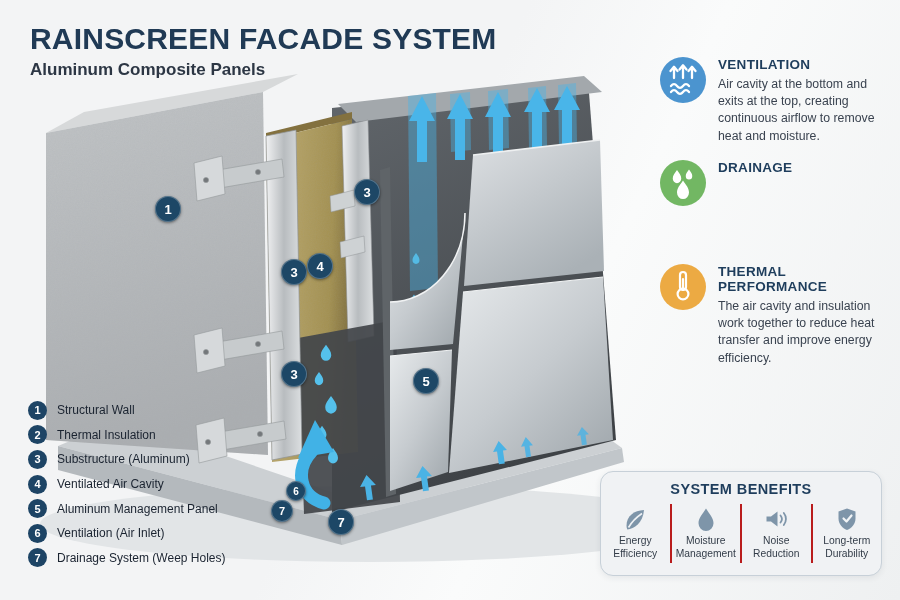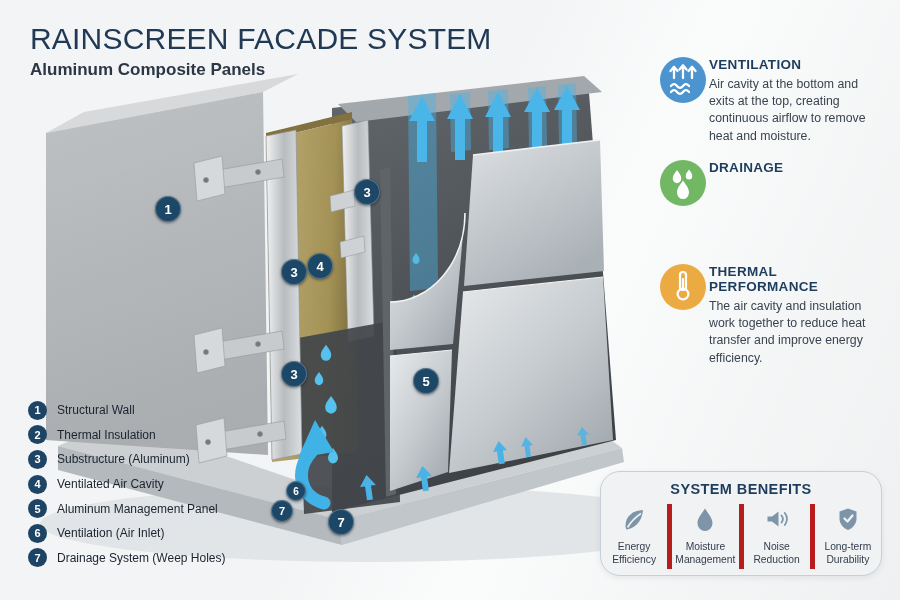--- a/index.html
+++ b/index.html
@@ -5,24 +5,24 @@
   * { margin:0; padding:0; box-sizing:border-box; }
   html,body { width:900px; height:600px; }
   .canvas {
     position:relative; width:900px; height:600px; overflow:hidden;
     background:linear-gradient(115deg,#f3f4f5 45%,#fafbfb 62%,#eef0f1 100%);
     font-family:"Liberation Sans", sans-serif;
     color:#1e3d5c;
   }
   
   .header { position:absolute; left:30px; top:22px; }
-  .title { font-size:30px; font-weight:normal; letter-spacing:0.2px; color:#203a55; }
+  .title { font-size:30px; font-weight:bold; letter-spacing:0.2px; color:#203a55; }
   .subtitle { font-size:17px; font-weight:bold; color:#2c3644; margin-top:4px; }
   
-  .feature { position:absolute; left:660px; width:226px; display:flex; gap:3px; }
+  .feature { position:absolute; left:660px; width:226px; display:flex; gap:12px; }
   .f-0 { top:57px; } .f-1 { top:160px; } .f-2 { top:264px; } .f-3 { top:368px; }
   .feature .badge {
     flex:0 0 46px; width:46px; height:46px; border-radius:50%;
     display:flex; align-items:center; justify-content:center;
   }
   .feature h3 { font-size:13.5px; font-weight:bold; letter-spacing:0.3px; color:#1e3d5c; margin-bottom:4px; }
   .feature p { font-size:12.3px; line-height:1.4; color:#3a4350; width:168px; }
   .bg-vent { background:#4b94cf; } .bg-drain { background:#72b763; }
   .bg-thermal { background:#ecaa43; } .bg-dur { background:#3c657f; }
   
@@ -30,28 +30,28 @@
   .legend-item { display:flex; align-items:center; height:24.6px; }
   .legend-num {
     width:19px; height:19px; border-radius:50%; background:#1d4465; color:#fff;
     font-size:11px; font-weight:bold; display:flex; align-items:center; justify-content:center;
     margin-right:10px; flex:0 0 19px;
   }
   .legend-label { font-size:12px; color:#1a2330; }
   
   .benefits {
     position:absolute; left:600px; top:471px; width:282px; height:105px;
-    background:#f0f2f4; border:1px solid #c7d0d8; border-radius:20px;
+    background:#f0f2f4; border:1px solid #c7d0d8; border-radius:13px;
     box-shadow:0 2px 6px rgba(40,55,70,0.08); padding-top:9px;
   }
   .benefits h4 { text-align:center; font-size:14.5px; font-weight:bold; letter-spacing:0.4px; color:#1e3d5c; }
   .benefit-row { display:flex; margin-top:7px; }
-  .benefit { flex:1; display:flex; flex-direction:column; align-items:center; border-left:5px solid #b91c1c; padding:2px 2px; }
+  .benefit { flex:1; display:flex; flex-direction:column; align-items:center; border-left:2px solid #b91c1c; padding:2px 2px; }
   .benefit:first-child { border-left:none; }
-  .benefit .b-label { font-size:10.3px; color:#333d49; text-align:center; line-height:1.25; margin-top:9px; }
+  .benefit .b-label { font-size:10.3px; color:#333d49; text-align:center; line-height:1.25; margin-top:3px; }
   
   .marker {
     position:absolute; width:26px; height:26px; border-radius:50%;
     background:#1d4766; color:#fff; font-size:13px; font-weight:bold;
     display:flex; align-items:center; justify-content:center;
     transform:translate(-50%,-50%);
     box-shadow:0 1px 3px rgba(0,0,0,0.45), inset 0 0 0 1px rgba(255,255,255,0.25);
   }
   .diagram-svg { position:absolute; left:0; top:0; }
 </style>

